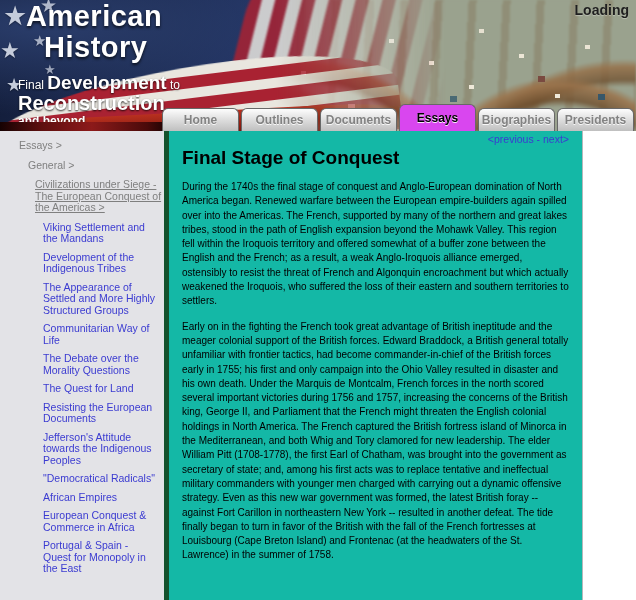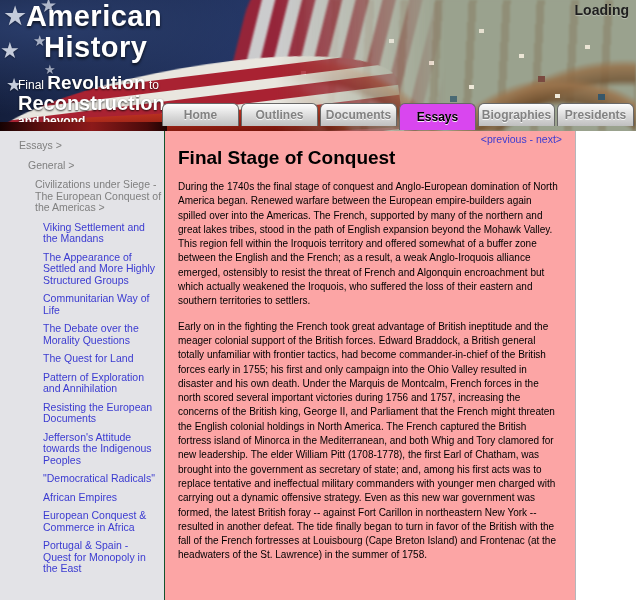--- a/index.html
+++ b/index.html
@@ -57,38 +57,38 @@
   .flag-title .sub{font-size:12px;margin-top:8px;margin-left:4px;text-shadow:0 1px 2px rgba(0,0,0,.8);}
   .flag-title .sub .big{font-size:19px;font-weight:bold;}
   .flag-title .sub2{font-size:20px;font-weight:bold;margin-top:-2px;margin-left:4px;
     text-shadow:0 1px 2px rgba(0,0,0,.8);}
   .flag-title .sub3{font-size:12px;font-weight:bold;margin-top:-1px;margin-left:4px;
     text-shadow:0 1px 2px rgba(0,0,0,.8);}
   .loading{position:absolute;top:2px;right:7px;z-index:6;font-size:14px;font-weight:600;
     color:#1f1f1f;text-shadow:0 1px 1px rgba(255,255,255,.35);}
   
   .tab-bar{position:absolute;bottom:0;left:162px;right:2px;z-index:6;display:flex;gap:2px;
-    align-items:flex-start;height:28px;}
+    align-items:flex-end;height:28px;}
   .tab{flex:1;height:22px;line-height:22px;text-align:center;font-weight:bold;font-size:12px;
     color:#828282;cursor:pointer;
     background:linear-gradient(#fdfdfd,#dadada 55%,#bfbfbf);
     border:1px solid #686868;border-bottom:none;border-radius:6px 6px 0 0;
     text-shadow:0 1px 0 rgba(255,255,255,.85);}
   .tab.active{height:26px;line-height:26px;background:#d946ef;color:#000;}
   
   .content{display:flex;width:588px;height:469px;}
   .sidebar{width:164px;box-sizing:border-box;background:#e3e3e7;padding-top:9px;
     font-size:10.5px;line-height:11.5px;overflow:hidden;}
   .crumb{color:#7f7f7f;margin-bottom:8px;cursor:pointer;}
   .lvl0{padding-left:19px;}
   .lvl1{padding-left:28px;}
-  .lvl2{padding-left:35px;padding-right:0;}
+  .lvl2{padding-left:35px;padding-right:0;text-decoration:underline;}
   .snav{padding-left:43px;padding-right:6px;margin-bottom:7px;color:#3b3bd1;cursor:pointer;}
-  .main{flex:1;box-sizing:border-box;background:#fca5a5;margin-right:12px;
-    border-left:1px solid #14532d;border-right:1px solid #b6b6ba;
+  .main{flex:1;box-sizing:border-box;background:#14b8a6;margin-right:5px;
+    border-left:5px solid #14532d;border-right:1px solid #b6b6ba;
     padding:3px 13px 0 13px;overflow:hidden;}
   .pager{text-align:right;font-size:10.5px;line-height:11px;color:#3b3bd1;margin:0 0 2px 0;}
   .pager span{cursor:pointer;}
   .pager .sep{cursor:default;}
   h1.essay-title{font-size:19px;line-height:22px;margin:1px 0 0 0;color:#000;font-weight:bold;}
   [data-name="essay-body"] p{font-size:10px;line-height:14.3px;margin:11px 0 0 0;color:#000;
     max-width:452px;}
 </style>
 </head>
 <body>
@@ -102,21 +102,21 @@
     <div class="redwave" data-name="flag-red-wave"></div>
     <span class="flag-star s1" data-name="flag-star-icon">★</span>
     <span class="flag-star s2" data-name="flag-star-icon">★</span>
     <span class="flag-star s3" data-name="flag-star-icon">★</span>
     <span class="flag-star s4" data-name="flag-star-icon">★</span>
     <span class="flag-star s5" data-name="flag-star-icon">★</span>
     <span class="flag-star s6" data-name="flag-star-icon">★</span>
     <div class="flag-title" data-name="site-title">
       <div class="t1" data-name="site-title-line1">American</div>
       <div class="t2" data-name="site-title-line2">History</div>
-      <div class="sub" data-name="site-subtitle"><span data-name="subtitle-from">Final</span> <span class="big" data-name="subtitle-revolution">Revolution</span> <span data-name="subtitle-to">to</span></div>
+      <div class="sub" data-name="site-subtitle"><span data-name="subtitle-from">Final</span> <span class="big" data-name="subtitle-revolution">Development</span> <span data-name="subtitle-to">to</span></div>
       <div class="sub2" data-name="subtitle-reconstruction">Reconstruction</div>
       <div class="sub3" data-name="subtitle-and-beyond">and beyond</div>
     </div>
   </div>
   <div class="header-strip" data-name="header-maroon-strip"></div>
   <div class="loading" data-name="loading-status">Loading</div>
   <div class="tab-bar" data-name="tab-bar">
       <div class="tab" data-name="tab-home">Home</div>
       <div class="tab" data-name="tab-outlines">Outlines</div>
       <div class="tab" data-name="tab-documents">Documents</div>
@@ -128,25 +128,25 @@
 
 <div class="content" data-name="content-area">
   <div class="sidebar" data-name="sidebar">
     <div data-name="sidebar-breadcrumbs">
         <div class="crumb lvl0" data-name="breadcrumb-level-0">Essays &gt;</div>
         <div class="crumb lvl1" data-name="breadcrumb-level-1">General &gt;</div>
         <div class="crumb lvl2" data-name="breadcrumb-level-2">Civilizations under Siege - The European Conquest of the Americas &gt;</div>
       </div>
     <div data-name="sidebar-links">
         <div class="snav" data-name="sidebar-link">Viking Settlement and the Mandans</div>
+        <div class="snav" data-name="sidebar-link">Development of the Indigenous Tribes</div>
         <div class="snav" data-name="sidebar-link">The Appearance of Settled and More Highly Structured Groups</div>
         <div class="snav" data-name="sidebar-link">Communitarian Way of Life</div>
         <div class="snav" data-name="sidebar-link">The Debate over the Morality Questions</div>
         <div class="snav" data-name="sidebar-link">The Quest for Land</div>
-        <div class="snav" data-name="sidebar-link">Pattern of Exploration and Annihilation</div>
         <div class="snav" data-name="sidebar-link">Resisting the European Documents</div>
         <div class="snav" data-name="sidebar-link">Jefferson's Attitude towards the Indigenous Peoples</div>
         <div class="snav" data-name="sidebar-link">"Democratical Radicals"</div>
         <div class="snav" data-name="sidebar-link">African Empires</div>
         <div class="snav" data-name="sidebar-link">European Conquest &amp; Commerce in Africa</div>
         <div class="snav" data-name="sidebar-link">Portugal &amp; Spain - Quest for Monopoly in the East</div>
       </div>
   </div>
   <div class="main" data-name="main-panel">
     <div class="pager" data-name="pager">

